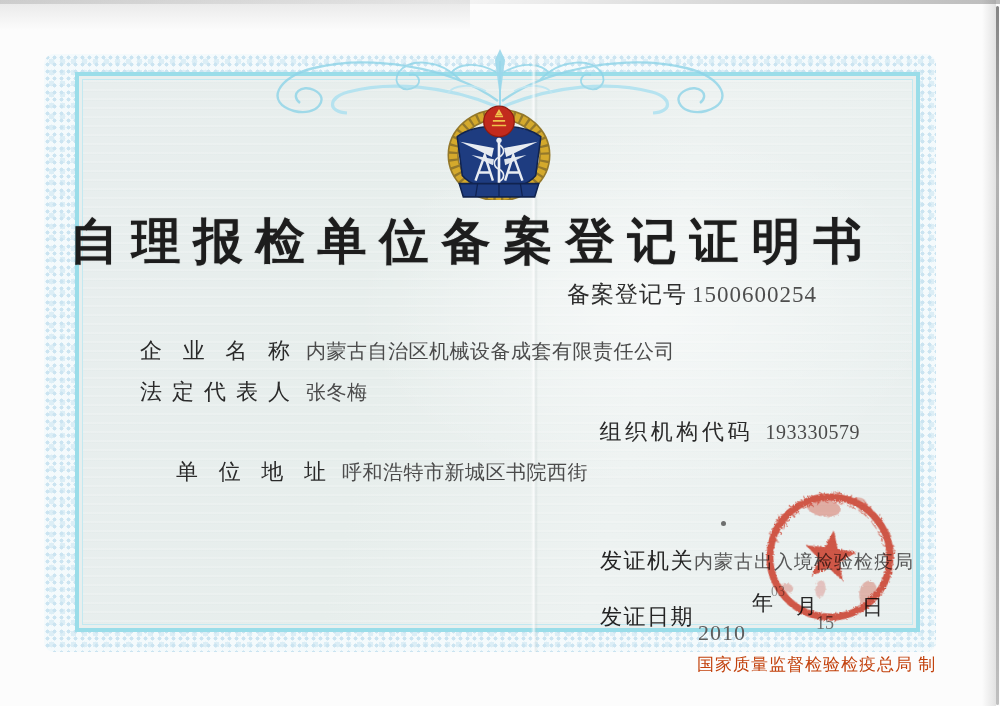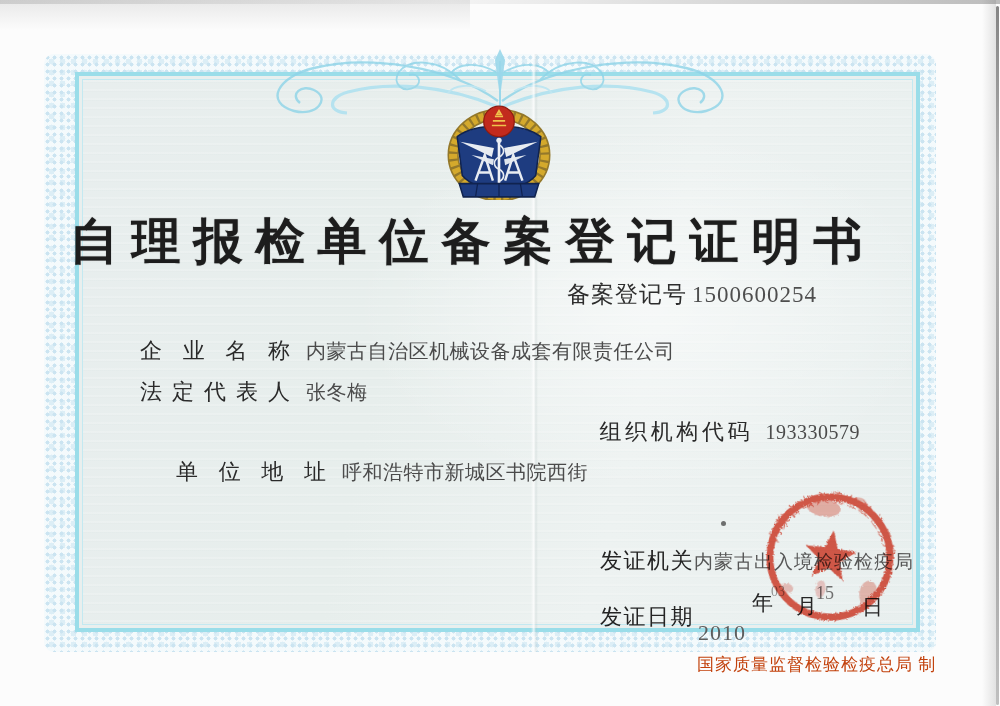--- a/index.html
+++ b/index.html
@@ -59,21 +59,21 @@
 
   .issue-label { position:absolute; font-size:22px; color:#242424; letter-spacing:1.5px; white-space:nowrap; }
   .authority-label { left:600px; top:546px; }
   .date-label { left:600px; top:602px; }
   .authority-value { position:absolute; left:694px; top:549px; font-size:19px; color:#565656; letter-spacing:1px; white-space:nowrap; }
   .date-part { position:absolute; white-space:nowrap; }
   .dp-year  { left:698px; top:582px; font-size:22px; color:#5d5d5d; letter-spacing:1px;margin-top:38px; }
   .dp-yunit { left:752px; top:589px; font-size:21px; color:#262626; }
   .dp-month { left:771px; top:584px; font-size:14px; color:#7b7b7b; opacity:.8; }
   .dp-munit { left:796px; top:592px; font-size:21px; color:#262626; }
-  .dp-day   { left:816px; top:583px; font-size:18px; color:#6f6f6f; }
+  .dp-day   { left:816px; top:613px; font-size:18px; color:#6f6f6f; }
   .dp-dunit { left:862px; top:593px; font-size:21px; color:#262626; }
 
   .ink-dot { position:absolute; left:721px; top:521px; width:5px; height:5px; border-radius:50%;
     background:#4e4e4e; opacity:.8; }
 
   .seal { position:absolute; left:755px; top:482px; width:150px; height:150px;
     mix-blend-mode:multiply; opacity:.92; }
 
   .footer { position:absolute; left:697px; top:653px; font-size:17px; color:#c2410c;
     letter-spacing:1px; white-space:nowrap; }

